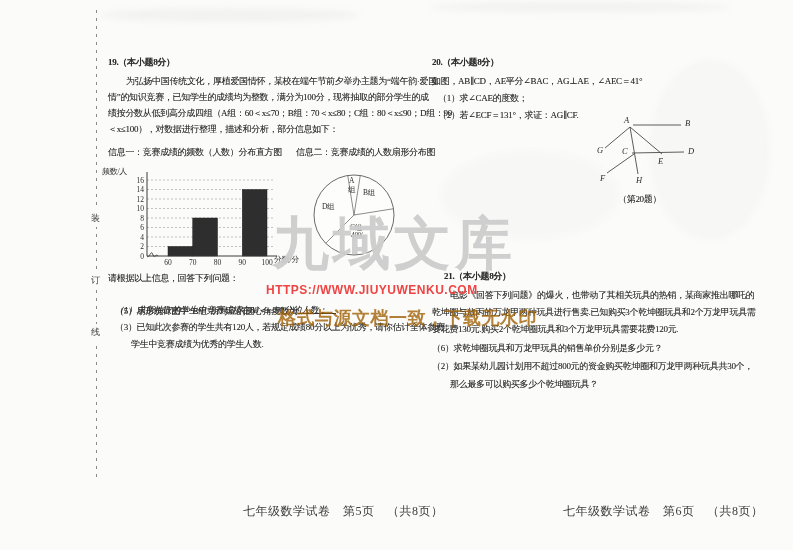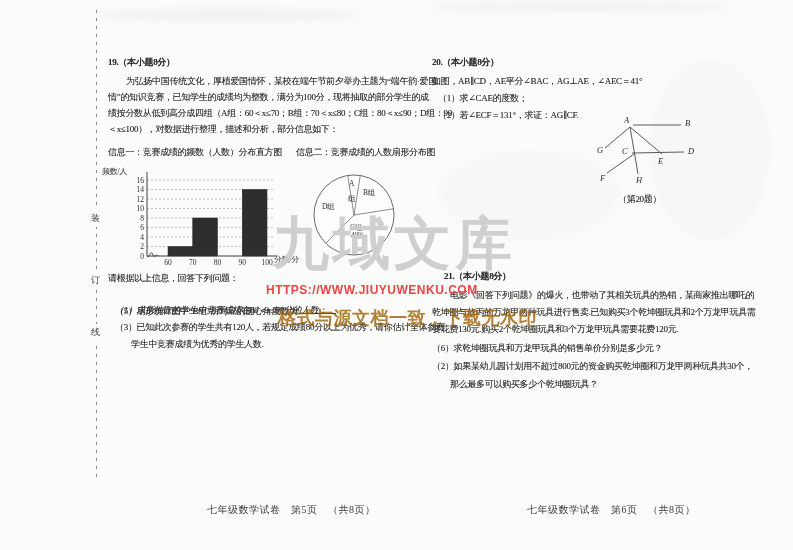--- a/index.html
+++ b/index.html
@@ -19,30 +19,30 @@
   .wm-url{position:absolute;left:266px;top:283px;font-size:12px;font-weight:bold;
     font-family:"Liberation Sans","DejaVu Sans",sans-serif;color:#ef4444;letter-spacing:.5px;z-index:5;white-space:nowrap;}
   .wm-slogan{position:absolute;left:278px;top:306px;font-size:18px;font-weight:bold;
     color:#a16207;opacity:.8;letter-spacing:.5px;z-index:5;white-space:nowrap;}
   
   .hist-box{position:absolute;left:98px;top:163px;width:205px;height:104px;}
   .hist-ylabel{position:absolute;left:4px;top:3px;font-size:8px;letter-spacing:-0.3px;}
   .hist-xlabel{position:absolute;left:176px;top:91px;font-size:8px;letter-spacing:-0.3px;}
   .pie-box{position:absolute;left:311px;top:171px;width:88px;height:88px;}
   .pie-label{position:absolute;font-size:7.5px;letter-spacing:-0.3px;white-space:nowrap;}
-  .pie-label-a{left:36px;top:5px;width:9px;line-height:15px;word-break:break-all;white-space:normal;text-align:center;}
+  .pie-label-a{left:36px;top:5px;width:9px;line-height:9px;word-break:break-all;white-space:normal;text-align:center;}
   .pie-label-b{left:52px;top:17px;}
   .pie-label-d{left:11px;top:31px;}
   .pie-label-c{left:39px;top:52px;}
   .pie-label-cpct{left:40px;top:60px;}
   .blank-underline{display:inline-block;width:38px;height:1px;border-bottom:1px solid #2d2d2d;vertical-align:baseline;}
   
   .fig-box{position:absolute;left:592px;top:112px;width:118px;height:80px;}
   .fig-pt{position:absolute;font-size:8.5px;font-style:italic;letter-spacing:0;}
-  .footer{position:absolute;font-size:10px;letter-spacing:0.5px;color:#3c3c3c;}
+  .footer{position:absolute;font-size:12px;letter-spacing:0.5px;color:#3c3c3c;margin-left:36px;}
   svg{position:absolute;left:0;top:0;}
 </style>
 </head>
 <body>
 
 <div class="page">
 
   <div class="smudge" style="left:100px;top:8px;width:260px;height:14px;"></div>
   <div class="smudge" style="left:430px;top:2px;width:300px;height:10px;"></div>
   <div class="smudge" style="left:650px;top:60px;width:120px;height:180px;opacity:.5;"></div>

